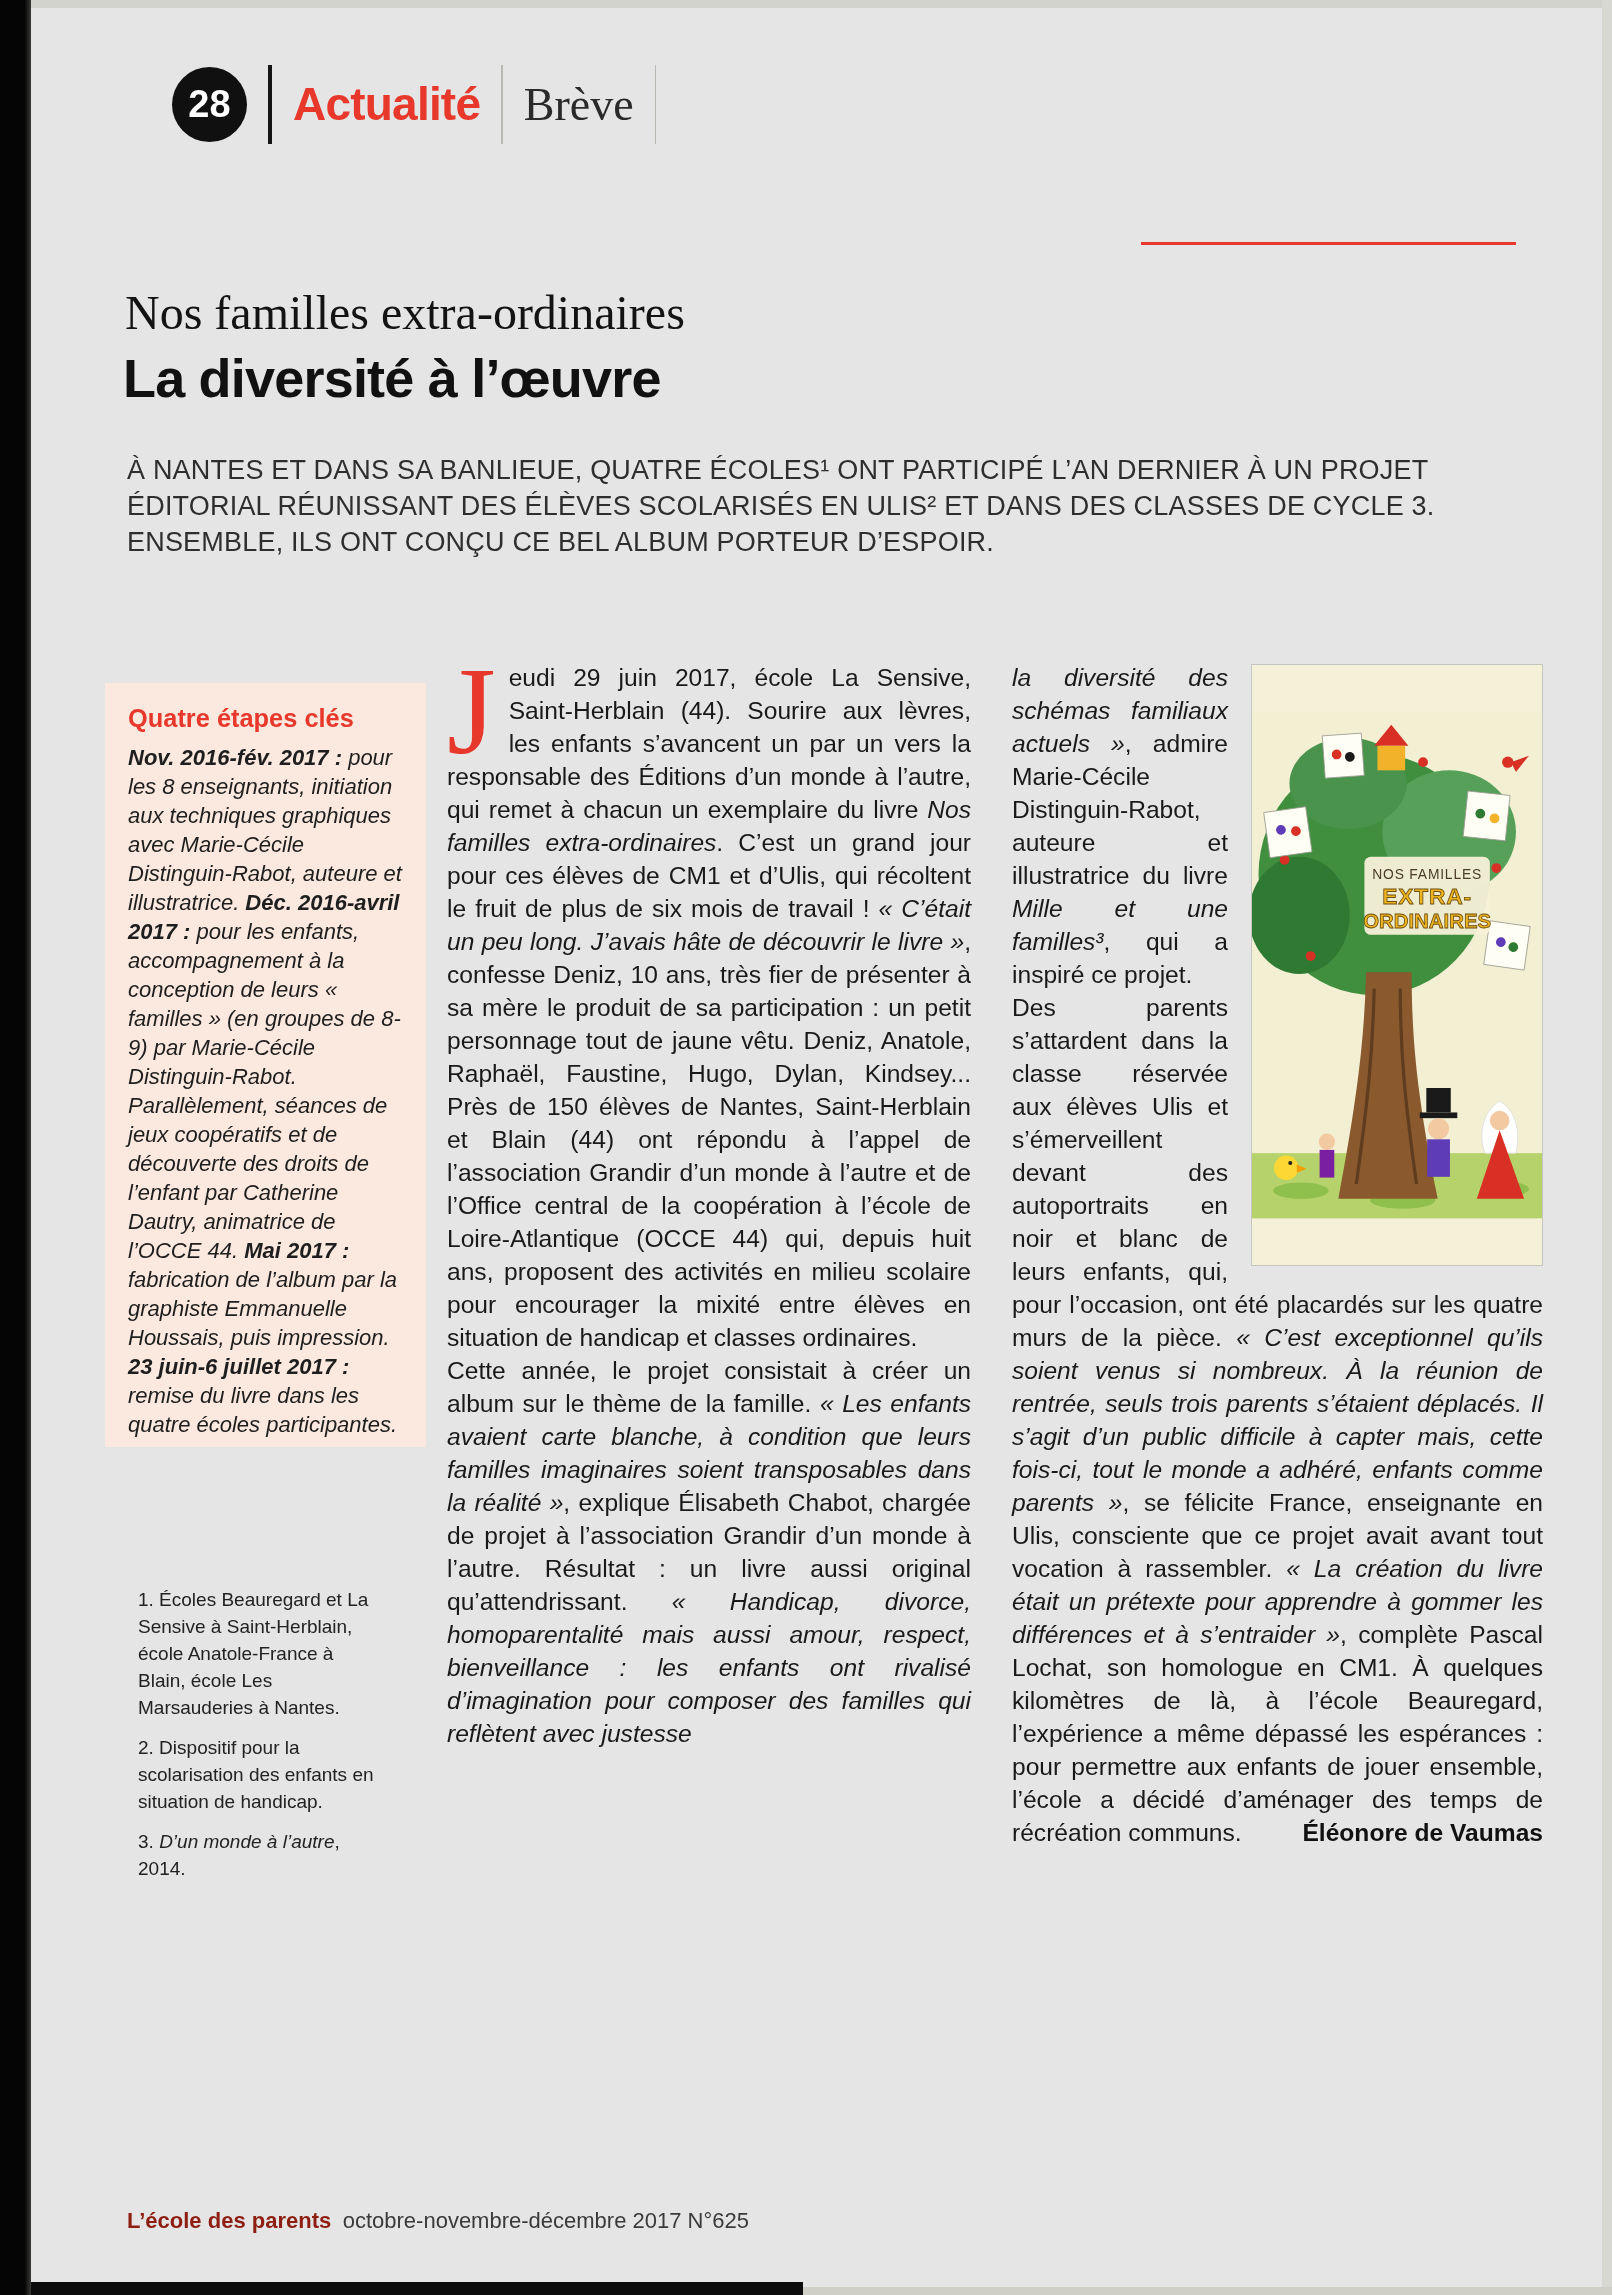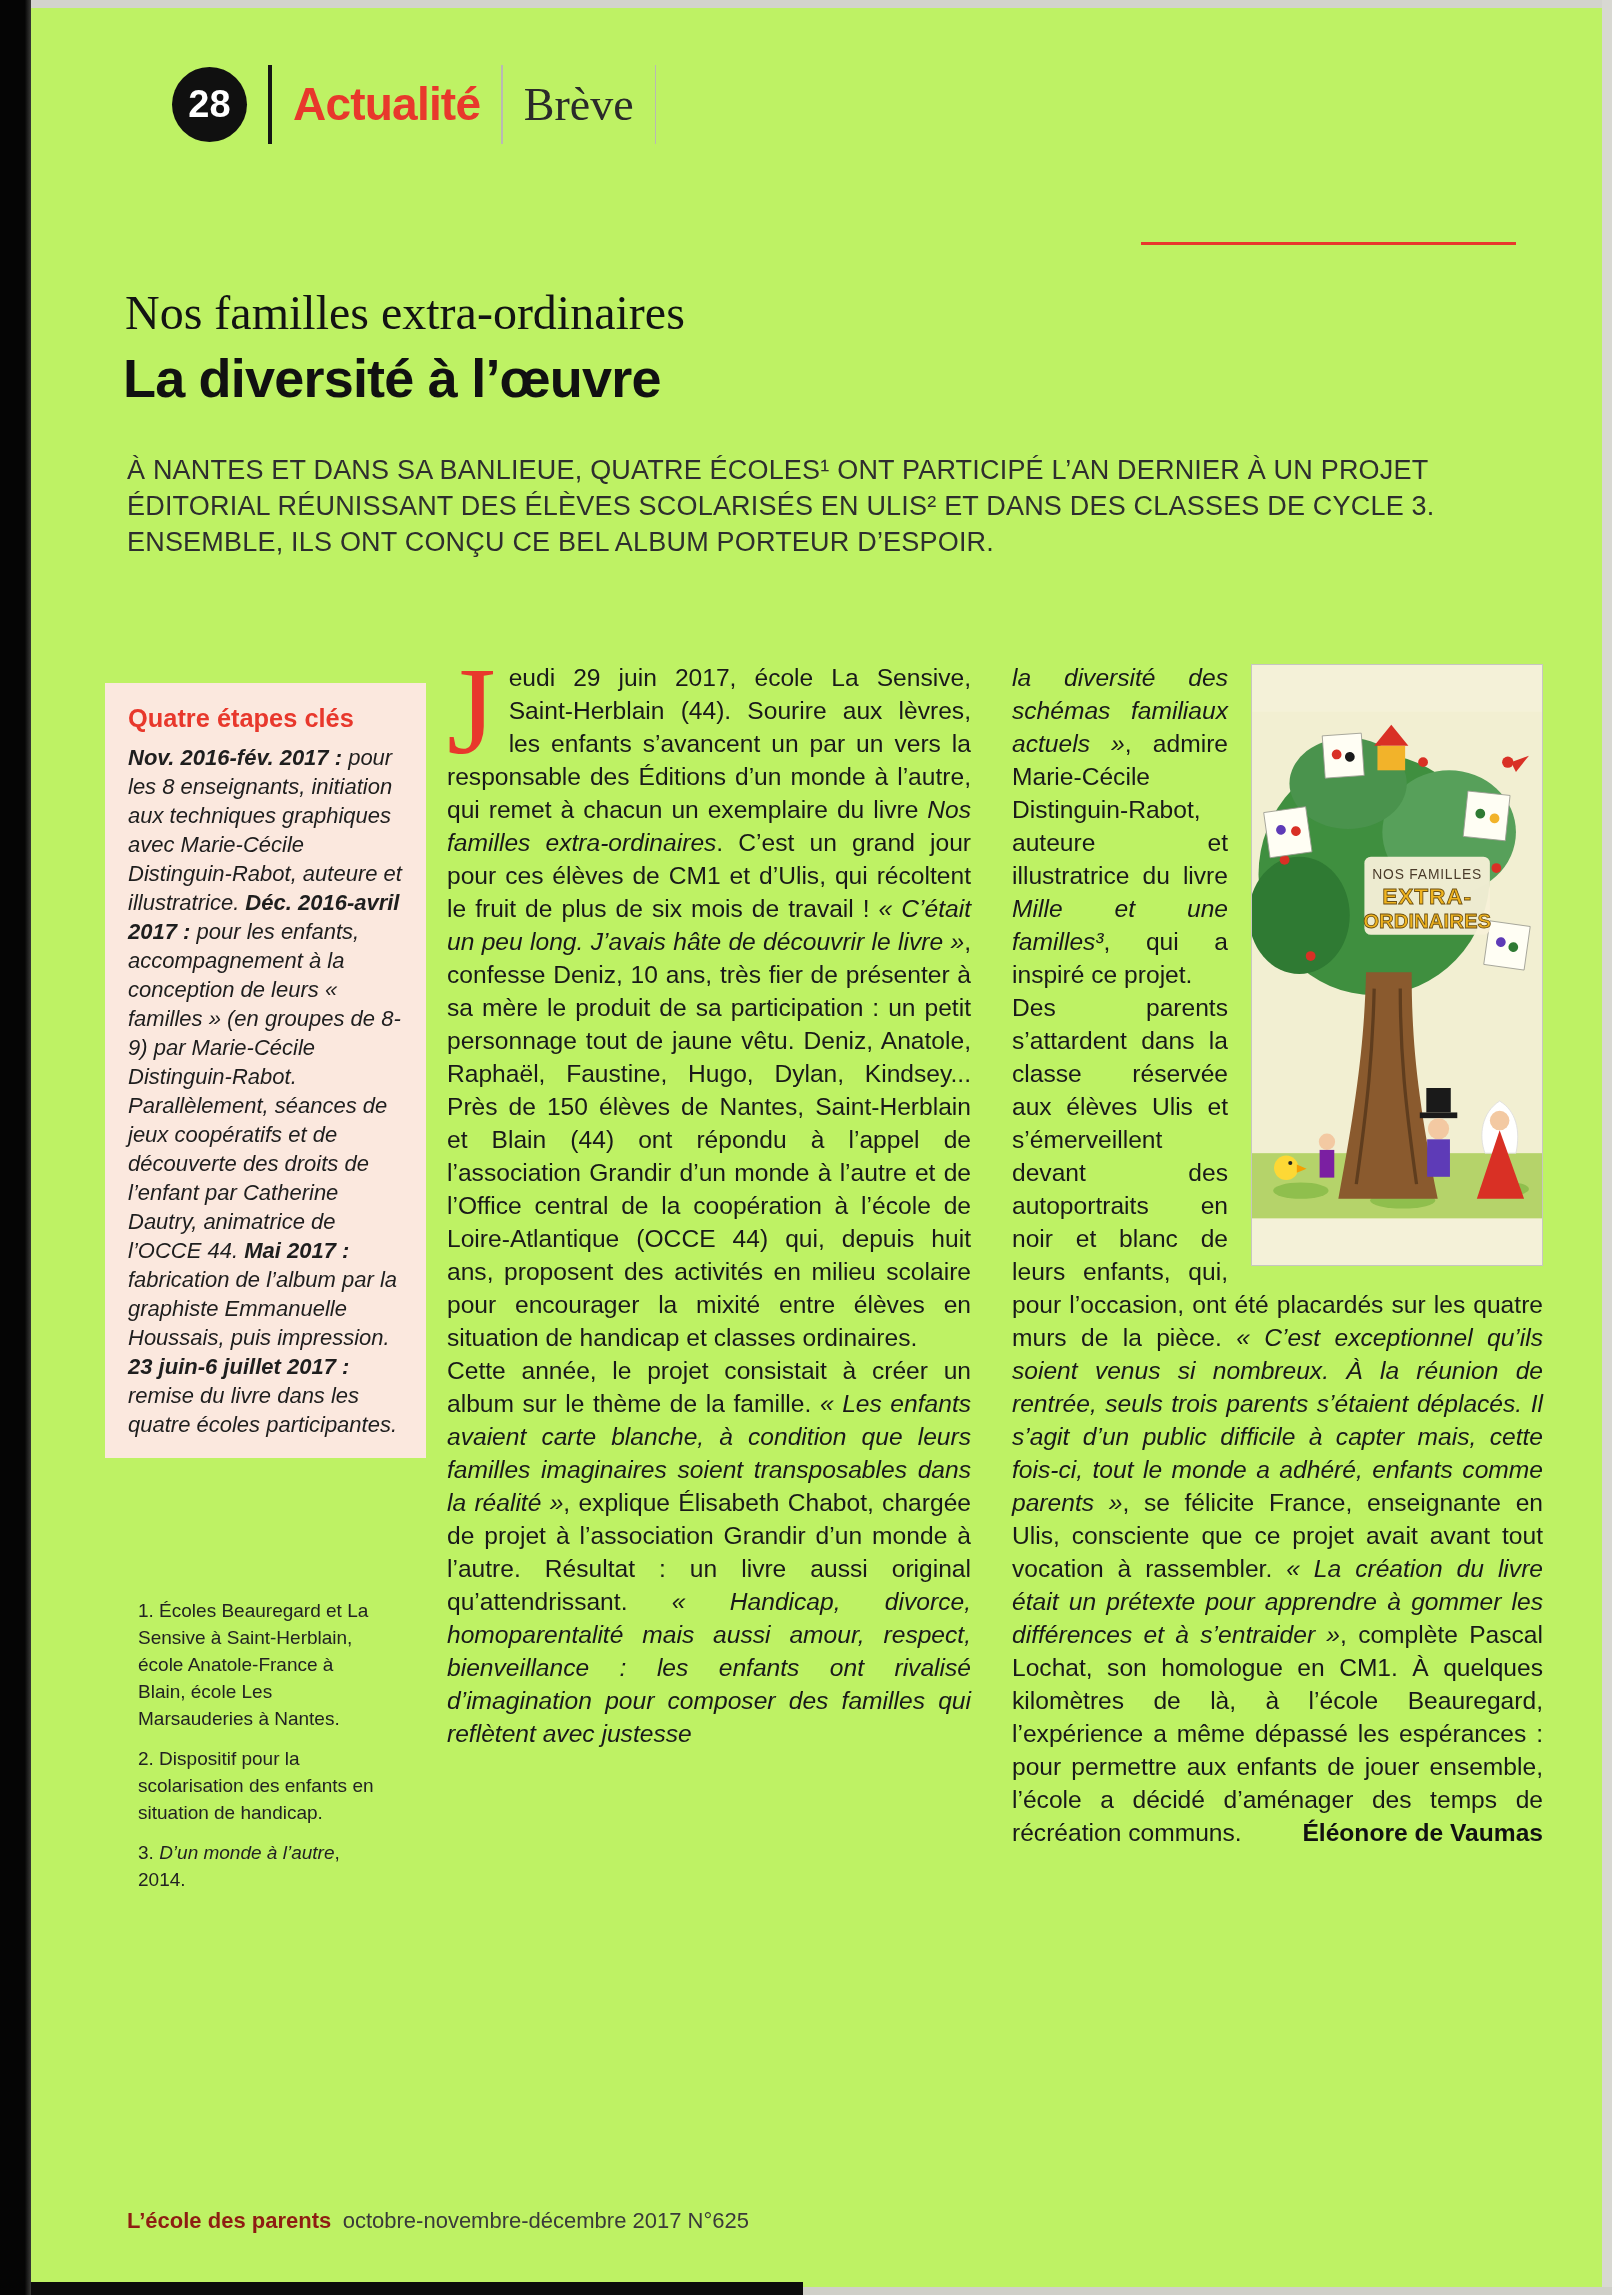--- a/index.html
+++ b/index.html
@@ -1,21 +1,21 @@
 <!DOCTYPE html>
 <html lang="fr" style="font-size:13px"><head>
 <meta charset="utf-8">
 <style>
   * { margin:0; padding:0; box-sizing:border-box; }
   html,body { background:#b9b9b4; }
   body { font-family:"Liberation Sans", sans-serif; }
 
   .page {
     position:relative; width:1613px; height:2295px;
-    background:#bef264; overflow:hidden; margin:0 auto;
+    background:#e5e5e5; overflow:hidden; margin:0 auto;
   }
 
   
   .edge { position:absolute; }
   .edge-left   { left:0; top:0; width:31px; height:2295px; background:linear-gradient(90deg,#050505 80%,#3a3a38); }
   .edge-top    { left:0; top:0; width:1613px; height:8.2px; background:#d3d3cd; }
   .edge-right  { right:0; top:0; width:11.5px; height:2295px; background:#d8d8d2; }
   .edge-bottom { left:0; bottom:0; width:1613px; height:8.2px; background:#cfcfc8; }
   .edge-bottom-dark { left:0; bottom:0; width:803px; height:13px; background:#0c0c0c; }
 
@@ -44,21 +44,21 @@
   .lede {
     position:absolute; left:127px; top:452px; width:1377px;
     font-size:27px; line-height:36px; color:#2e2e2e; letter-spacing:0.2px;
   }
 
   
   .col-left  { position:absolute; left:105px;  top:683px; width:321px; }
   .col-mid   { position:absolute; left:447px;  top:661px; width:524px; }
   .col-right { position:absolute; left:1012px; top:661px; width:531px; }
 
-  .keybox { background:#fbe8de; padding:21px 21px 19px 23px; }
+  .keybox { background:#fbe8de; padding:21px 21px 8px 23px; }
   .keybox h3 { color:#e8382c; font-size:25.4px; font-weight:700; margin-bottom:9.8px; }
   .keybody { font-size:22px; line-height:29px; color:#1e1e1e; font-style:italic; }
 
   .footnotes { margin-top:139px; padding-left:33px; width:279px; }
   .footnote { font-size:19px; line-height:27px; color:#222; margin-bottom:13px; }
 
   .body-text { font-size:24.6px; line-height:33px; color:#191919; text-align:justify; hyphens:auto; }
   .body-text p { margin:0; }
   .seg.i  { font-style:italic; }
   .seg.bi { font-style:italic; font-weight:700; }

